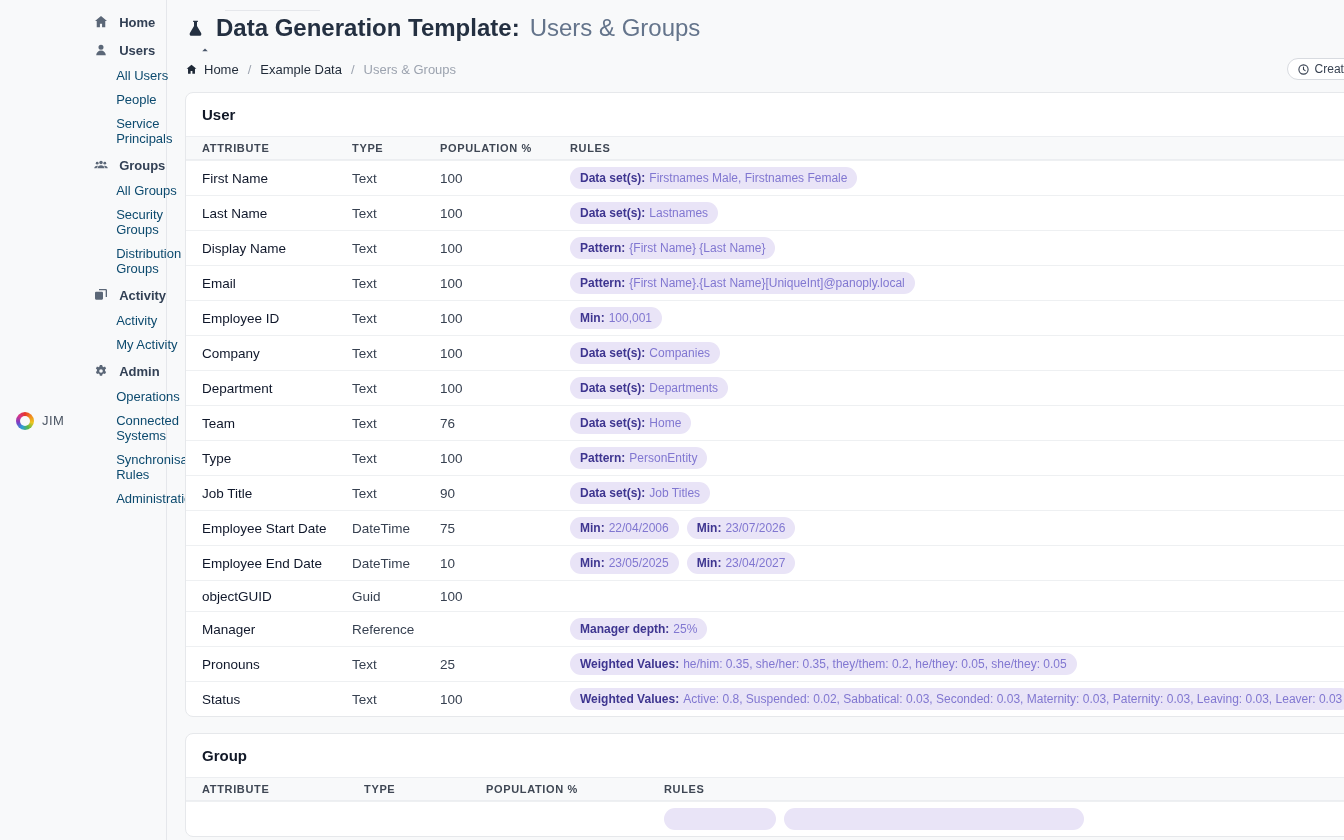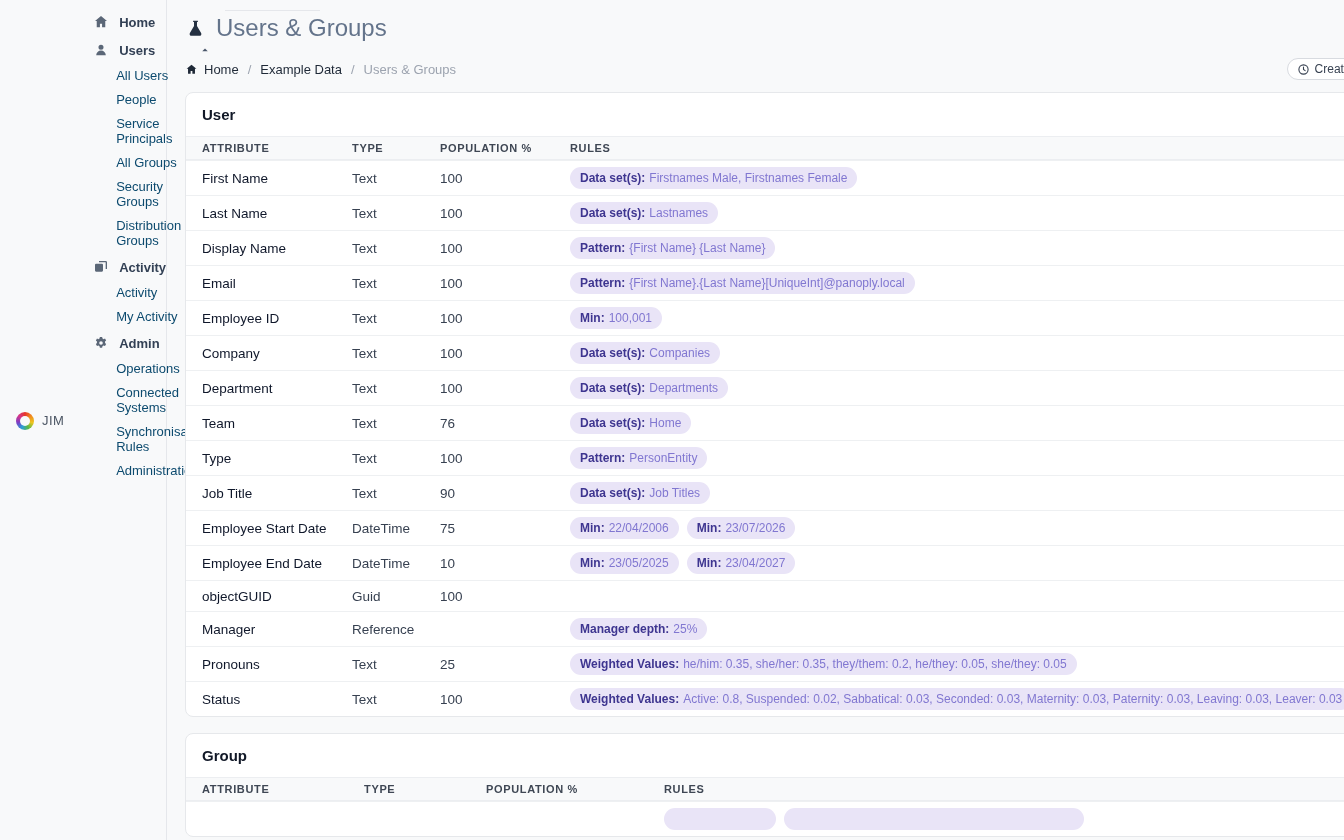--- a/index.html
+++ b/index.html
@@ -137,20 +137,37 @@
         <span class="nav-label">Users</span>
         <span class="caret">
           <svg viewBox="0 0 24 24" fill="currentColor">
             <path d="M6.5 14.5 12 9l5.5 5.5Z"></path>
           </svg>
         </span>
       </div>
       <div class="nav-sub">All Users</div>
       <div class="nav-sub">People</div>
       <div class="nav-sub">Service Principals</div>
+      <div class="nav-section">
+        <span class="nav-icon">
+          <svg viewBox="0 0 24 24" fill="currentColor">
+            <circle cx="6.3" cy="9.2" r="2.1"></circle>
+            <circle cx="17.7" cy="9.2" r="2.1"></circle>
+            <circle cx="12" cy="8.2" r="2.6"></circle>
+            <path d="M12 12.4c2.7 0 4.9 1.9 5.4 4.6H6.6c.5-2.7 2.7-4.6 5.4-4.6Z"></path>
+            <path d="M1.8 17c.3-2.2 2.1-3.9 4.3-3.9.5 0 1 .1 1.5.3-1.1 1-1.9 2.2-2.2 3.6Zm20.4 0h-3.6c-.3-1.4-1.1-2.6-2.2-3.6.5-.2 1-.3 1.5-.3 2.2 0 4 1.7 4.3 3.9Z"></path>
+          </svg>
+        </span>
+        <span class="nav-label">Groups</span>
+        <span class="caret">
+          <svg viewBox="0 0 24 24" fill="currentColor">
+            <path d="M6.5 14.5 12 9l5.5 5.5Z"></path>
+          </svg>
+        </span>
+      </div>
       <div class="nav-sub">All Groups</div>
       <div class="nav-sub">Security Groups</div>
       <div class="nav-sub">Distribution Groups</div>
       <div class="nav-section">
         <span class="nav-icon">
           <svg viewBox="0 0 24 24" fill="currentColor">
             <path d="M9 3h10a2 2 0 0 1 2 2v10h-2V5H9Z"></path>
             <rect x="3" y="7" width="12" height="12" rx="1.6"></rect>
           </svg>
         </span>
@@ -191,20 +208,21 @@
   </div>
 </aside>
 
 <main>
   <h1>
     <span class="title-icon">
       <svg viewBox="0 0 24 24" fill="currentColor">
           <path d="M9.3 3h5.4v1.7h-1v4.4l4.7 8.1a2.1 2.1 0 0 1-1.8 3.2H7.4a2.1 2.1 0 0 1-1.8-3.2l4.7-8.1V4.7h-1Z"></path>
         </svg>
     </span>
+    <span>Data Generation Template:</span>
     <span class="title-accent">Users &amp; Groups</span>
   </h1>
 
   <div class="crumb-row">
     <div class="breadcrumb" id="breadcrumb">
         <span class="crumb">
           <span class="crumb-icon">
             <svg viewBox="0 0 24 24" fill="currentColor">
               <path d="M12 3l9 7.6h-2.6V20h-4.8v-5.2H10.4V20H5.6v-9.4H3z"></path>
             </svg>

